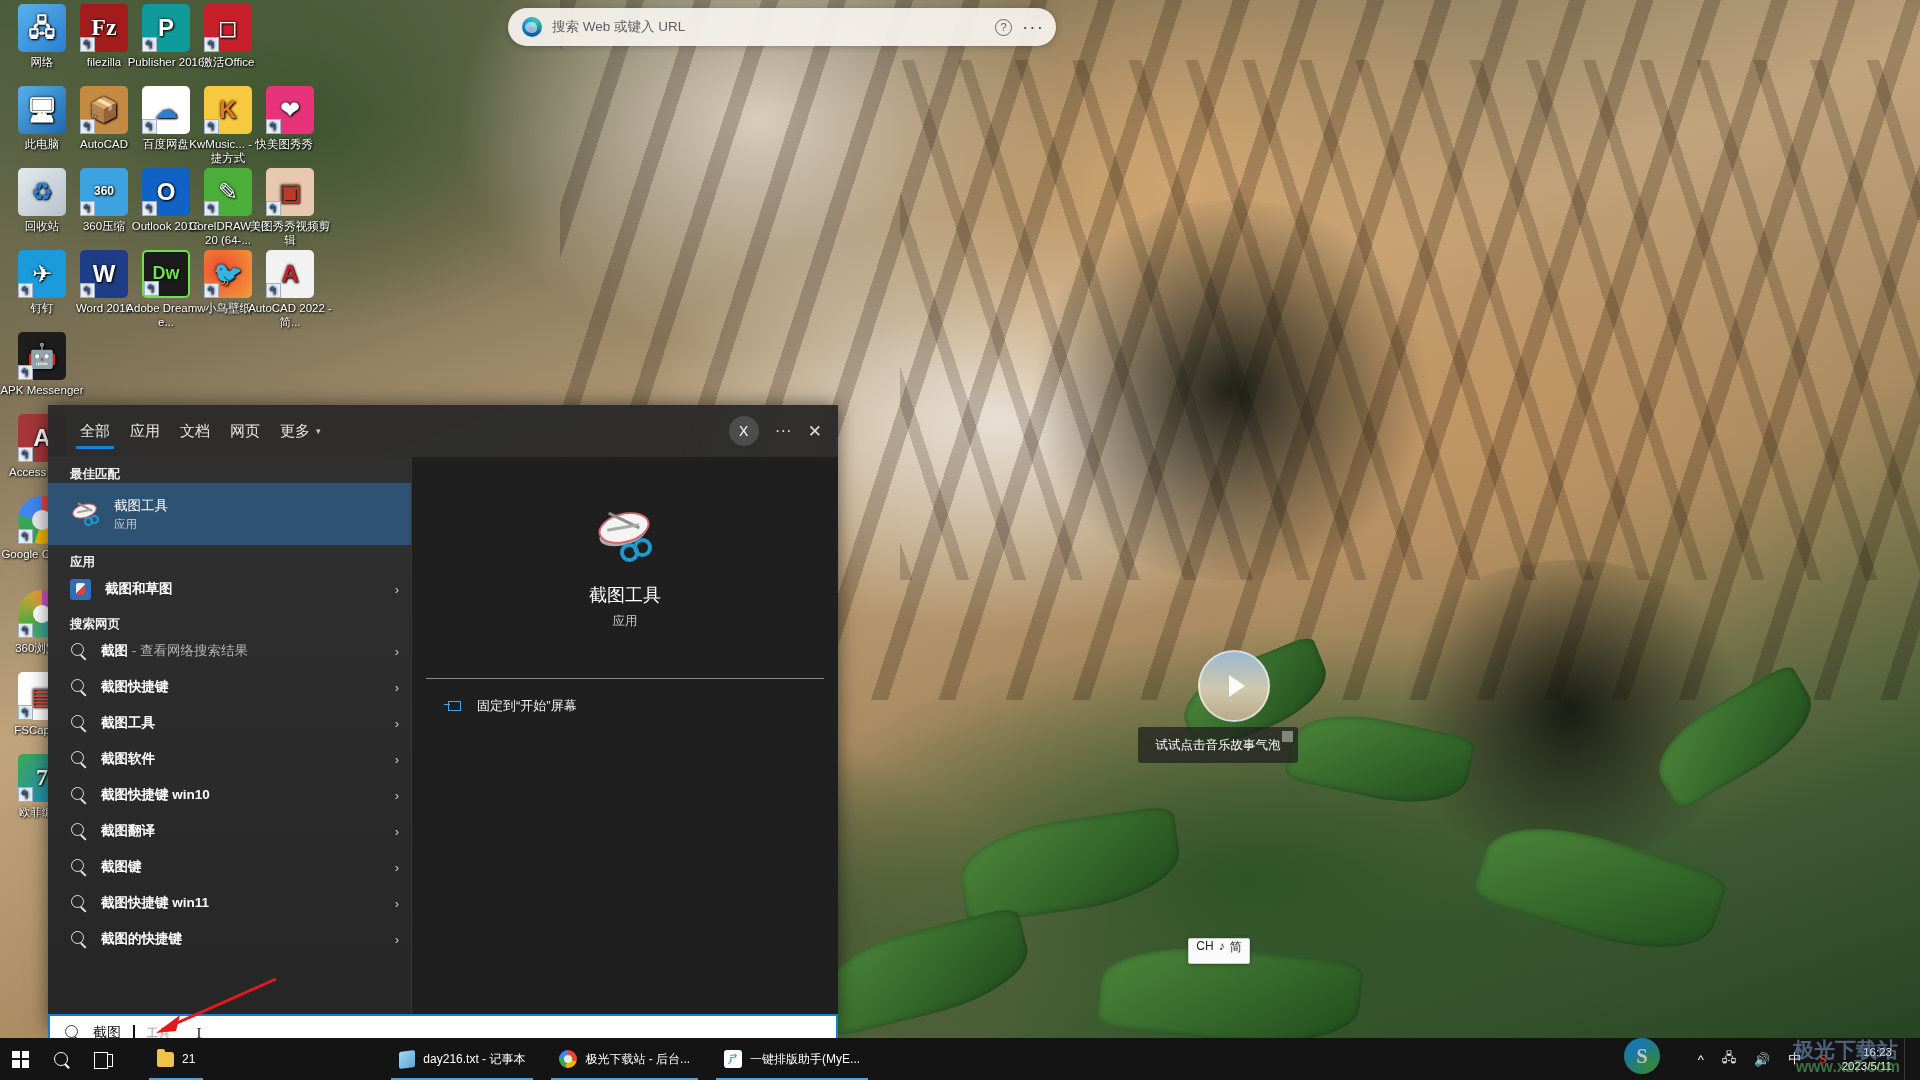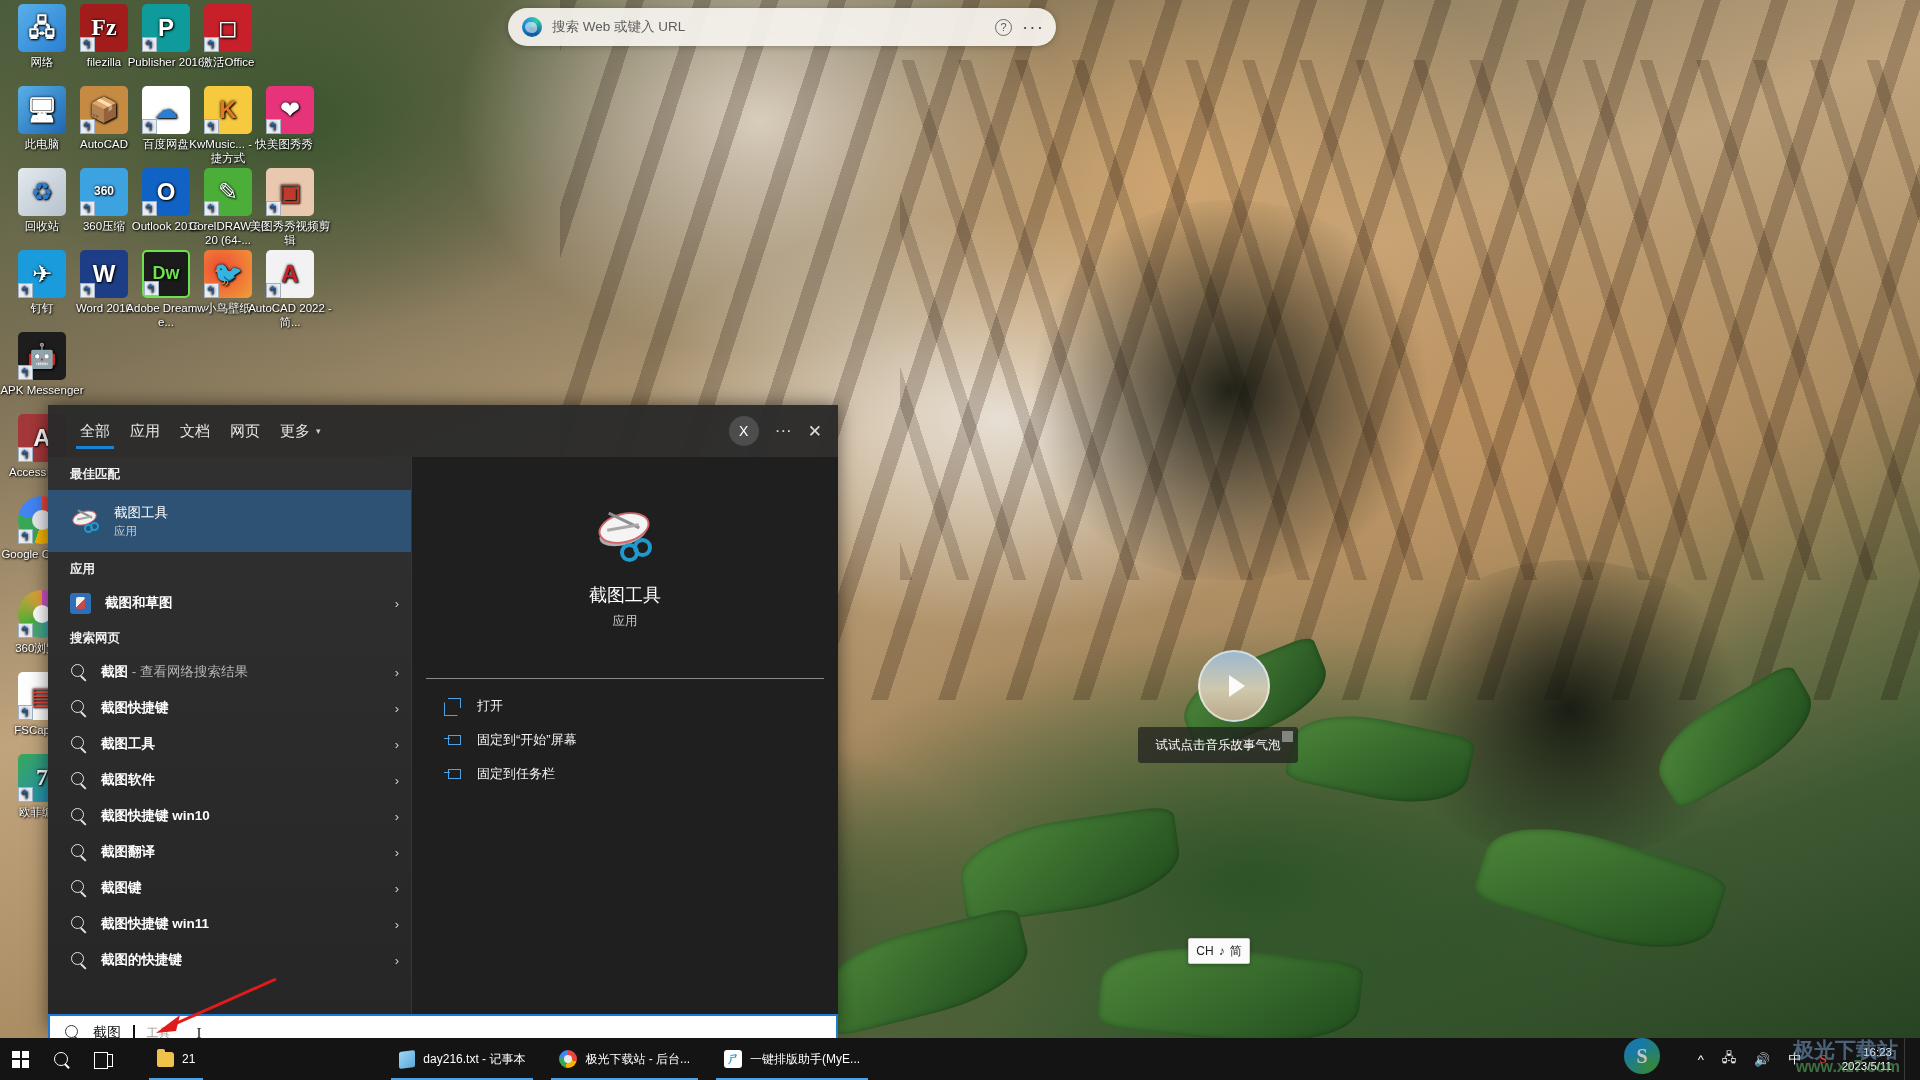--- a/index.html
+++ b/index.html
@@ -118,21 +118,21 @@
   #panel-body { flex: 1; display: flex; min-height: 0; }
 
   
   #results {
     width: 363px; flex: none; overflow: hidden;
     background: linear-gradient(180deg, rgba(48,48,48,1), rgba(38,38,38,1));
     padding-bottom: 4px;
   }
   .sect-title {
     font-size: 12.5px; font-weight: bold; color: #f0f0f0;
-    padding: 9px 0 7px 22px;
+    padding: 9px 0 0 22px;
   }
   .res-item {
     display: flex; align-items: center; gap: 14px;
     height: 36px; padding: 0 12px 0 22px; position: relative;
   }
   .res-item.best { height: 62px; background: #2d5274; }
   .res-item .txt { flex: 1; min-width: 0; }
   .res-item .title { font-size: 13.5px; color: #fff; white-space: nowrap; }
   .res-item .title .dim { color: #b5b5b5; font-weight: normal; }
   .res-item .sub { font-size: 11.5px; color: #cfcfcf; margin-top: 2px; }
@@ -359,21 +359,21 @@
     display:flex; align-items:center; justify-content:center;
     color:#fff; font-size: 12.5px; }
   #music-tip-close {
     position: absolute; right: 5px; top: 4px; width: 11px; height: 11px;
     background: rgba(200,200,200,.55); }
 
   
   #ime-indicator {
     position: absolute; left: 1188px; top: 938px; width: 62px; height: 26px;
     background: #fbfbfb; border: 1px solid #cfcfcf; border-radius: 2px;
-    display: flex; align-items: center; justify-content: center; gap: 5px;
+    display: flex; align-items: flex-start; justify-content: center; gap: 5px;
     font-size: 12px; color: #222; box-shadow: 0 1px 4px rgba(0,0,0,.3);
   }
 </style>
 </head>
 <body>
 
 <div id="wallpaper">
   <div id="fur-stripes"></div>
   <div id="fur-stripes2"></div>
   <div class="dark-blob" style="left:1020px;top:200px;width:420px;height:380px;"></div>
@@ -652,30 +652,22 @@
           <span class="blade"></span>
             <span class="blade2"></span>
           <span class="ring1"></span>
             <span class="ring2"></span>
         </div>
         <div id="preview-title">截图工具</div>
         <div id="preview-sub">应用</div>
       </div>
       <div id="actions">
         <div class="action">
-          <span class="act-ico ico-open"></span>
-          <span>打开</span>
-        </div>
-        <div class="action">
           <span class="act-ico ico-pin"></span>
           <span>固定到“开始”屏幕</span>
-        </div>
-        <div class="action">
-          <span class="act-ico ico-pin"></span>
-          <span>固定到任务栏</span>
         </div>
       </div>
     </div>
   </div>
 </div>
 
 <div id="search-box">
   <span class="mag-dark"></span>
   <span id="sb-typed">截图</span>
   <span id="sb-caret"></span>

